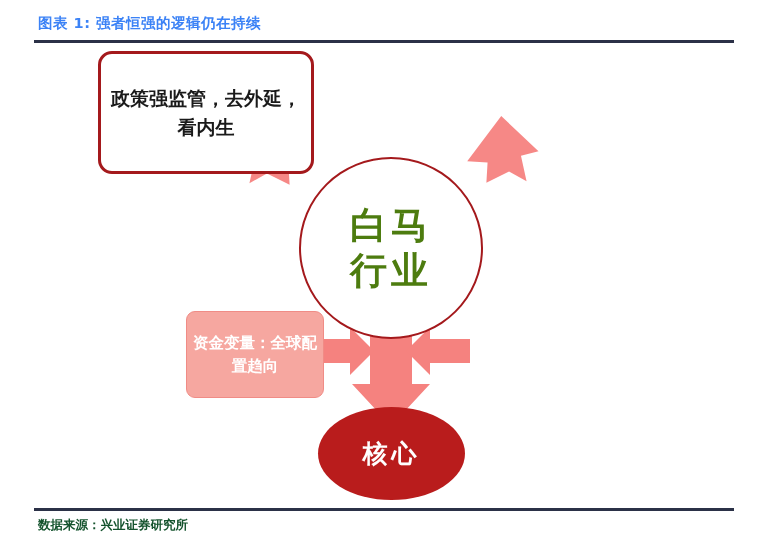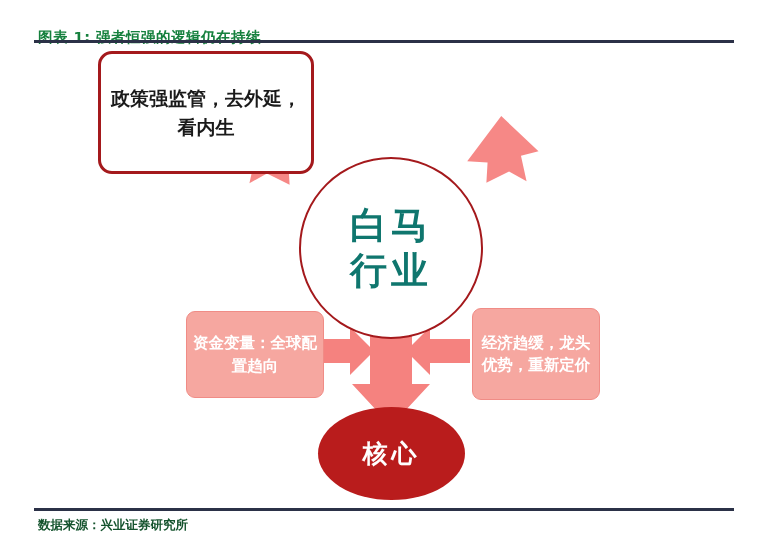--- a/index.html
+++ b/index.html
@@ -6,23 +6,23 @@
   html,body{margin:0;padding:0;background:#ffffff;}
   body{
     width:766px;height:548px;position:relative;overflow:hidden;
     font-family:"DejaVu Sans","Liberation Sans",sans-serif;
     color:#231f20;
   }
   #figure-root{position:absolute;left:0;top:0;width:766px;height:548px;background:#fff;}
 
   
   .fig-title{
-    position:absolute;left:38px;top:28px;
+    position:absolute;left:38px;top:14px;
     font-size:14.5px;font-weight:700;letter-spacing:.5px;
-    color:#15803d;white-space:nowrap;
+    color:#3b82f6;white-space:nowrap;
   }
   .rule-top{
     position:absolute;left:34px;top:40px;width:700px;height:2.5px;
     background:#2b3147;
   }
   .rule-bottom{
     position:absolute;left:34px;top:508px;width:700px;height:2.5px;
     background:#2b3147;
   }
   .fig-source{
@@ -64,21 +64,21 @@
   #driver-right{left:472px;top:264px;width:128px;height:92px;}
 
   
   #core-ellipse{
     position:absolute;left:299px;top:113px;width:184px;height:182px;
     border:2.5px solid #A4191C;border-radius:50%;background:#ffffff;
     box-sizing:border-box;z-index:3;
     display:flex;flex-direction:column;align-items:center;justify-content:center;
   }
   #core-ellipse .line{
-    font-size:37px;font-weight:700;color:#0f766e;line-height:1.22;letter-spacing:4px;
+    font-size:37px;font-weight:700;color:#4d7c0f;line-height:1.22;letter-spacing:4px;
   }
 
   
   #asset-oval{
     position:absolute;left:318px;top:363px;width:147px;height:93px;
     border-radius:50%;background:#b91c1c;
     display:flex;flex-direction:column;align-items:center;justify-content:center;
     z-index:5;
   }
   #asset-oval .line{
@@ -125,23 +125,20 @@
 
     <div id="core-ellipse">
       <div class="line">白马</div>
       <div class="line">行业</div>
     </div>
 
     <div class="driver" id="driver-left">
       <span>资金变量：全球配置趋向</span>
     </div>
 
-    <div class="driver" id="driver-right">
-      <span>经济趋缓，龙头优势，重新定价</span>
-    </div>
 
     <div id="asset-oval">
       <div class="line">核心</div>
     </div>
 
   </div>
 
   <div class="rule-bottom"></div>
   <div class="fig-source">数据来源：兴业证券研究所</div>
 

